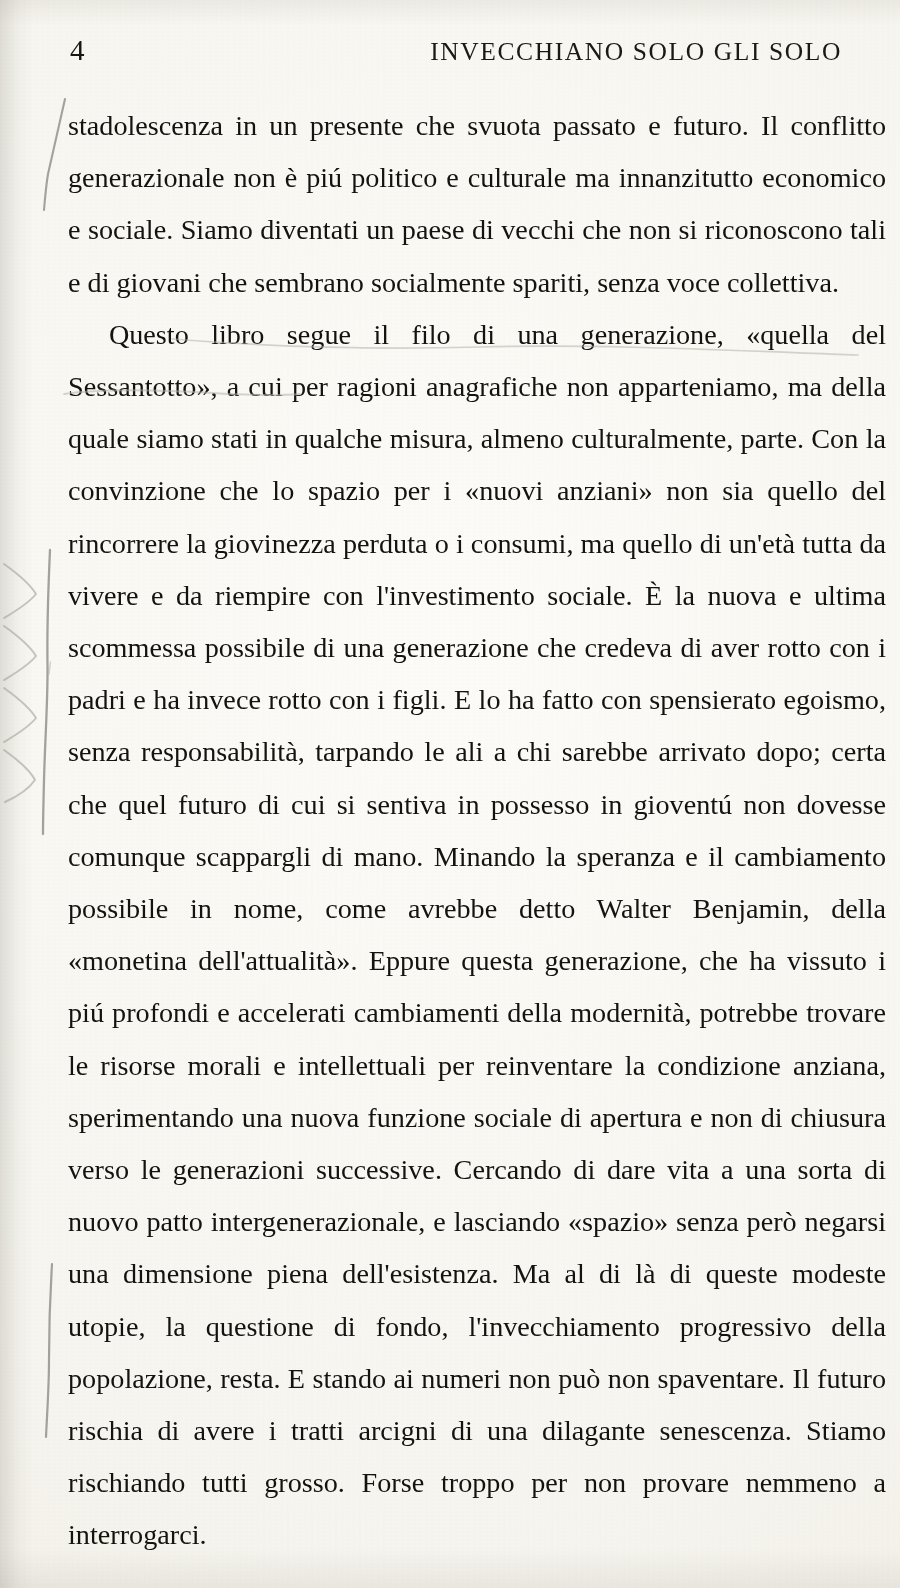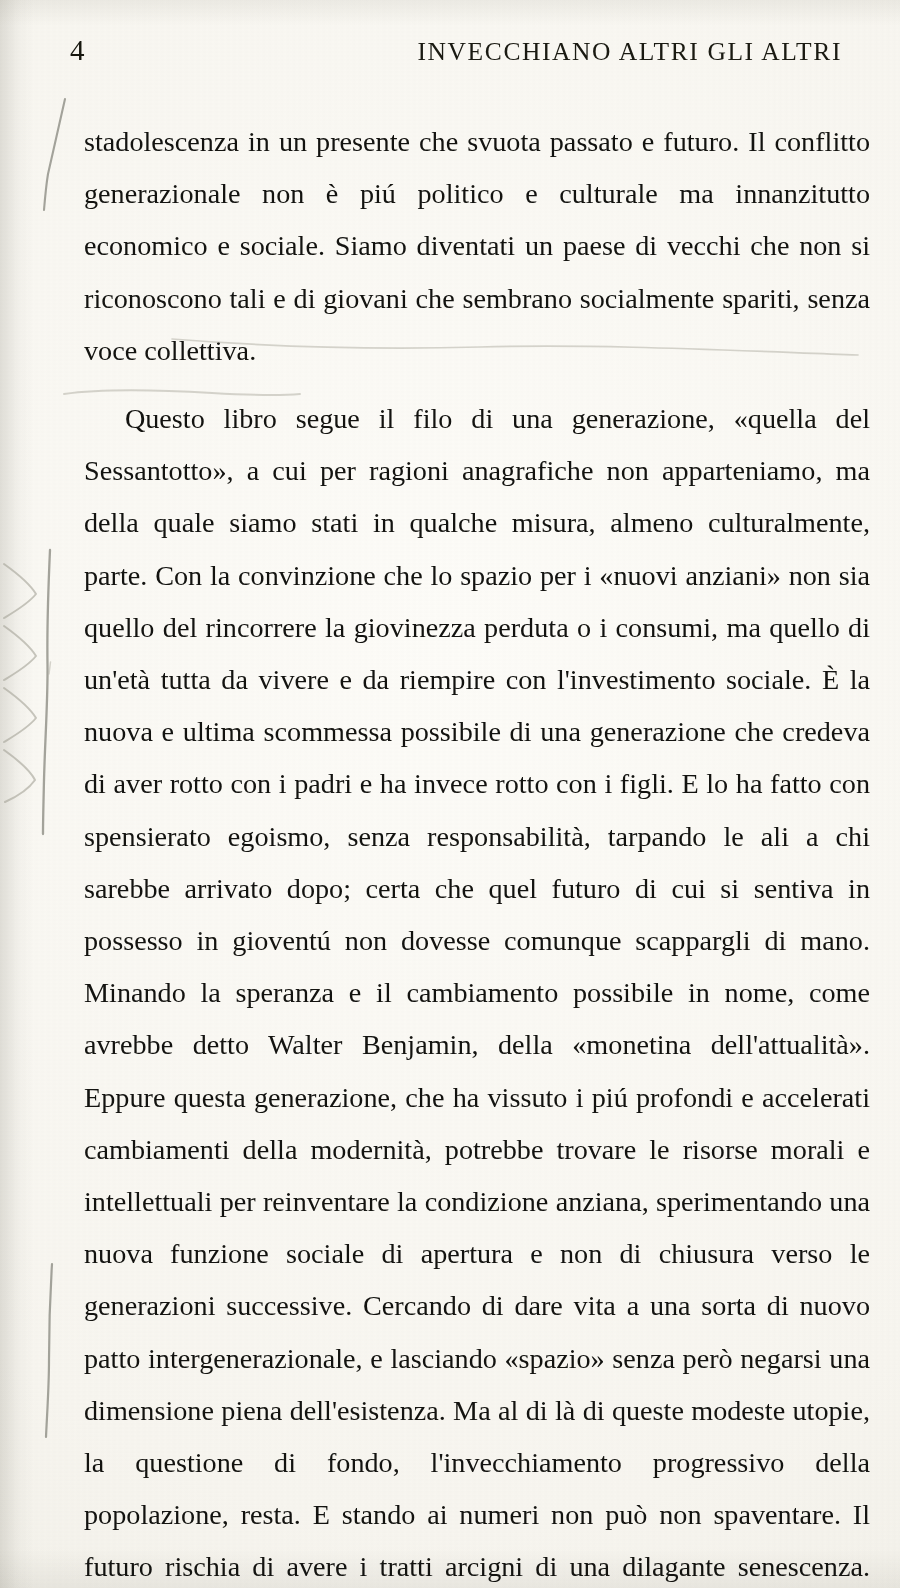--- a/index.html
+++ b/index.html
@@ -83,21 +83,21 @@
     left: 68px;
     width: 818px;
     font-size: 28.2px;
     line-height: 52.2px;
     text-align: justify;
     text-justify: inter-word;
     color: #131310;
     -webkit-font-smoothing: antialiased;
   }
   .textblock p {
-    margin: 16px;
+    margin: 0;
     text-indent: 0;
     hyphens: manual;
   }
   .textblock p.indent {
     text-indent: 1.45em;
   }
 
   
   .annot {
     position: absolute;
@@ -138,21 +138,21 @@
 
 <div class="page">
 
   <div class="scan-grain"></div>
   <div class="edge-shade-top"></div>
   <div class="edge-shade-left"></div>
   <div class="edge-shade-bottom"></div>
 
   <div class="running-head">
     <span class="folio">4</span>
-    <span class="head-title">INVECCHIANO ALTRI GLI ALTRI</span>
+    <span class="head-title">INVECCHIANO SOLO GLI SOLO</span>
   </div>
 
   <div class="textblock">
     <p>stadolescenza in un presente che svuota passato e futuro. Il conflitto generazionale non è piú politico e culturale ma innanzitutto economico e sociale. Siamo diventati un paese di vecchi che non si riconoscono tali e di giovani che sembrano socialmente spariti, senza voce collettiva.</p>
     <p class="indent">Questo libro segue il filo di una generazione, «quella del Sessantotto», a cui per ragioni anagrafiche non apparteniamo, ma della quale siamo stati in qualche misura, almeno culturalmente, parte. Con la convinzione che lo spazio per i «nuovi anziani» non sia quello del rincorrere la giovinezza perduta o i consumi, ma quello di un'età tutta da vivere e da riempire con l'investimento sociale. È la nuova e ultima scommessa possibile di una generazione che credeva di aver rotto con i padri e ha invece rotto con i figli. E lo ha fatto con spensierato egoismo, senza responsabilità, tarpando le ali a chi sarebbe arrivato dopo; certa che quel futuro di cui si sentiva in possesso in gioventú non dovesse comunque scappargli di mano. Minando la speranza e il cambiamento possibile in nome, come avrebbe detto Walter Benjamin, della «monetina dell'attualità». Eppure questa generazione, che ha vissuto i piú profondi e accelerati cambiamenti della modernità, potrebbe trovare le risorse morali e intellettuali per reinventare la condizione anziana, sperimentando una nuova funzione sociale di apertura e non di chiusura verso le generazioni successive. Cercando di dare vita a una sorta di nuovo patto intergenerazionale, e lasciando «spazio» senza però negarsi una dimensione piena dell'esistenza. Ma al di là di queste modeste utopie, la questione di fondo, l'invecchiamento progressivo della popolazione, resta. E stando ai numeri non può non spaventare. Il futuro rischia di avere i tratti arcigni di una dilagante senescenza. Stiamo rischiando tutti grosso. Forse troppo per non provare nemmeno a interrogarci.</p>
   </div>
 
   <div class="annot mark-diagonal">
     <svg width="40" height="120" viewBox="0 0 40 120">
       <path class="pencil" stroke-width="2.1" d="M25 3 C20 26, 14 52, 8 78 C6 90, 5 102, 4 114"></path>

